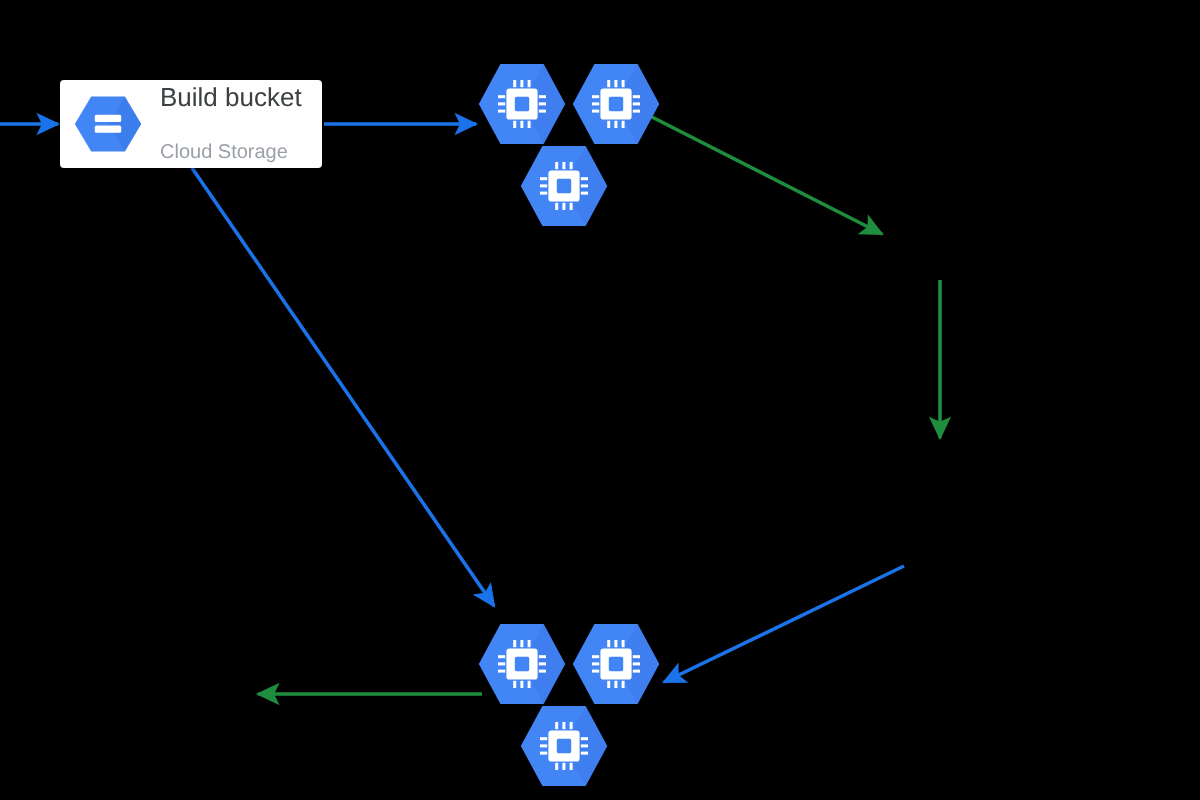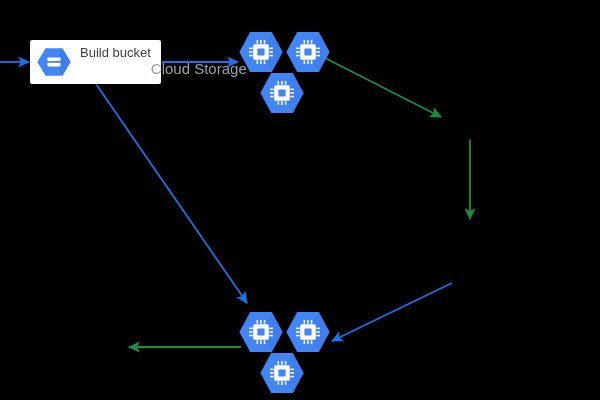--- a/index.html
+++ b/index.html
@@ -37,32 +37,31 @@
   }
   .card-icon {
     width: 36px;
     height: 34px;
     flex: 0 0 auto;
     display: block;
   }
   .card-text {
     margin-left: 8px;
     display: flex;
-    flex-direction: row;
+    flex-direction: column;
     justify-content: center;
     line-height: 1.12;
-    text-align: center;
   }
   .card-title {
     font-size: 13px;
     color: #3c4043;
     white-space: nowrap;
   }
   .card-subtitle {
-    font-size: 15px;
+    font-size: 10px;
     color: #9aa0a6;
     white-space: nowrap;
     margin-top: 15px;
   }
 
   
   .hex-node {
     position: absolute;
     width: 46px;
     height: 46px;

